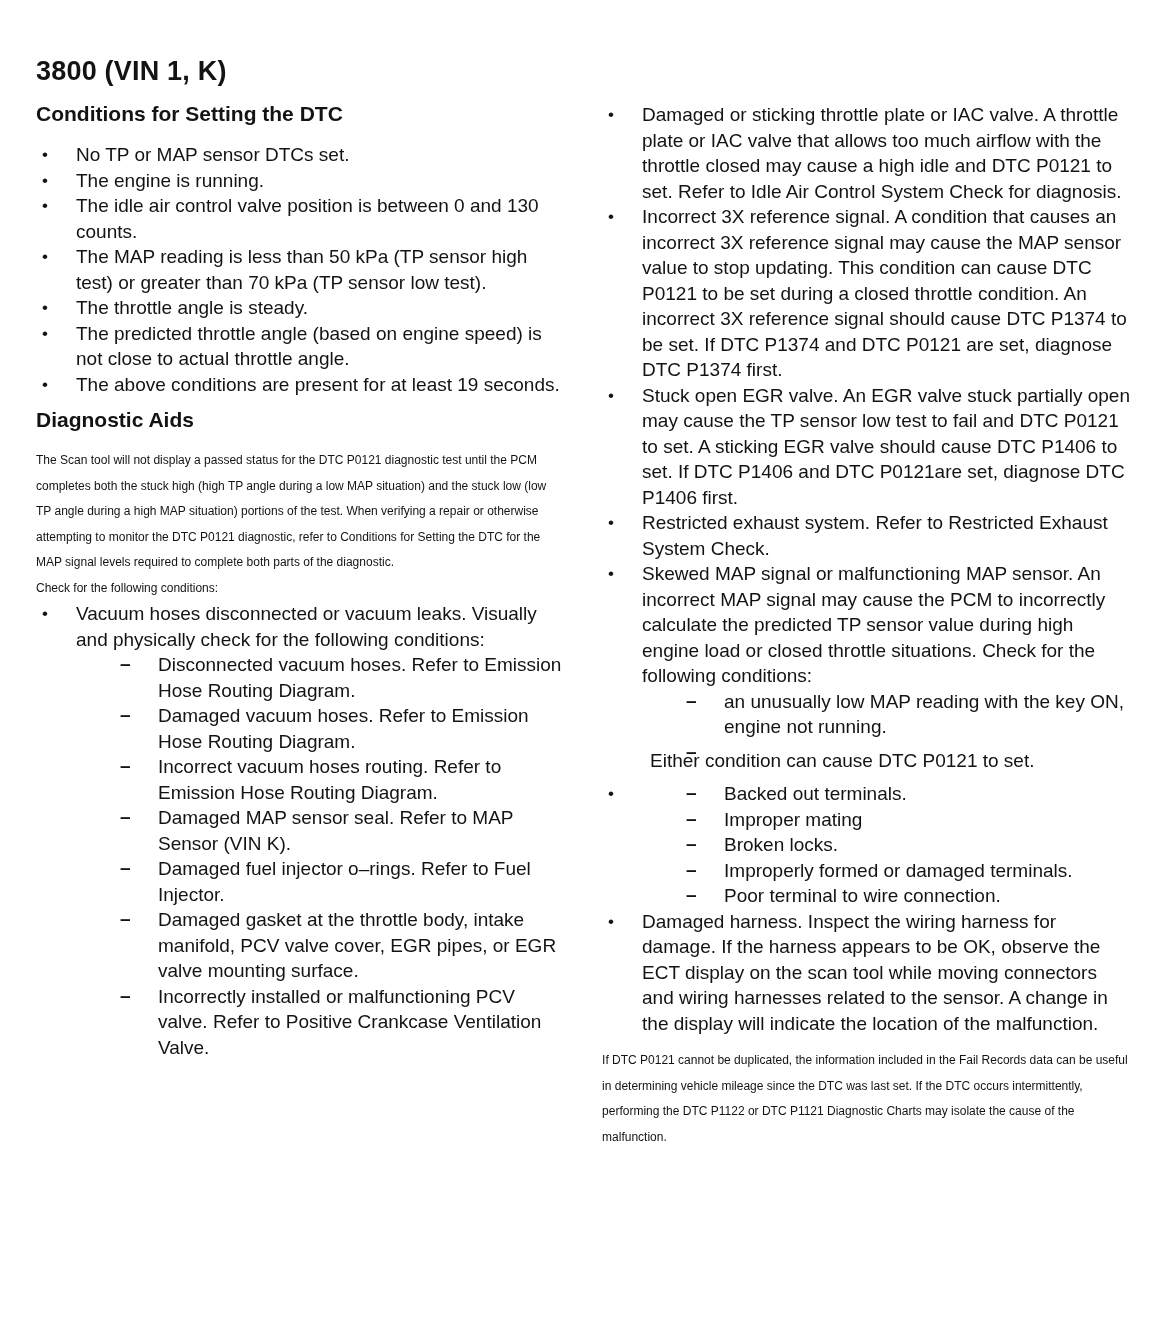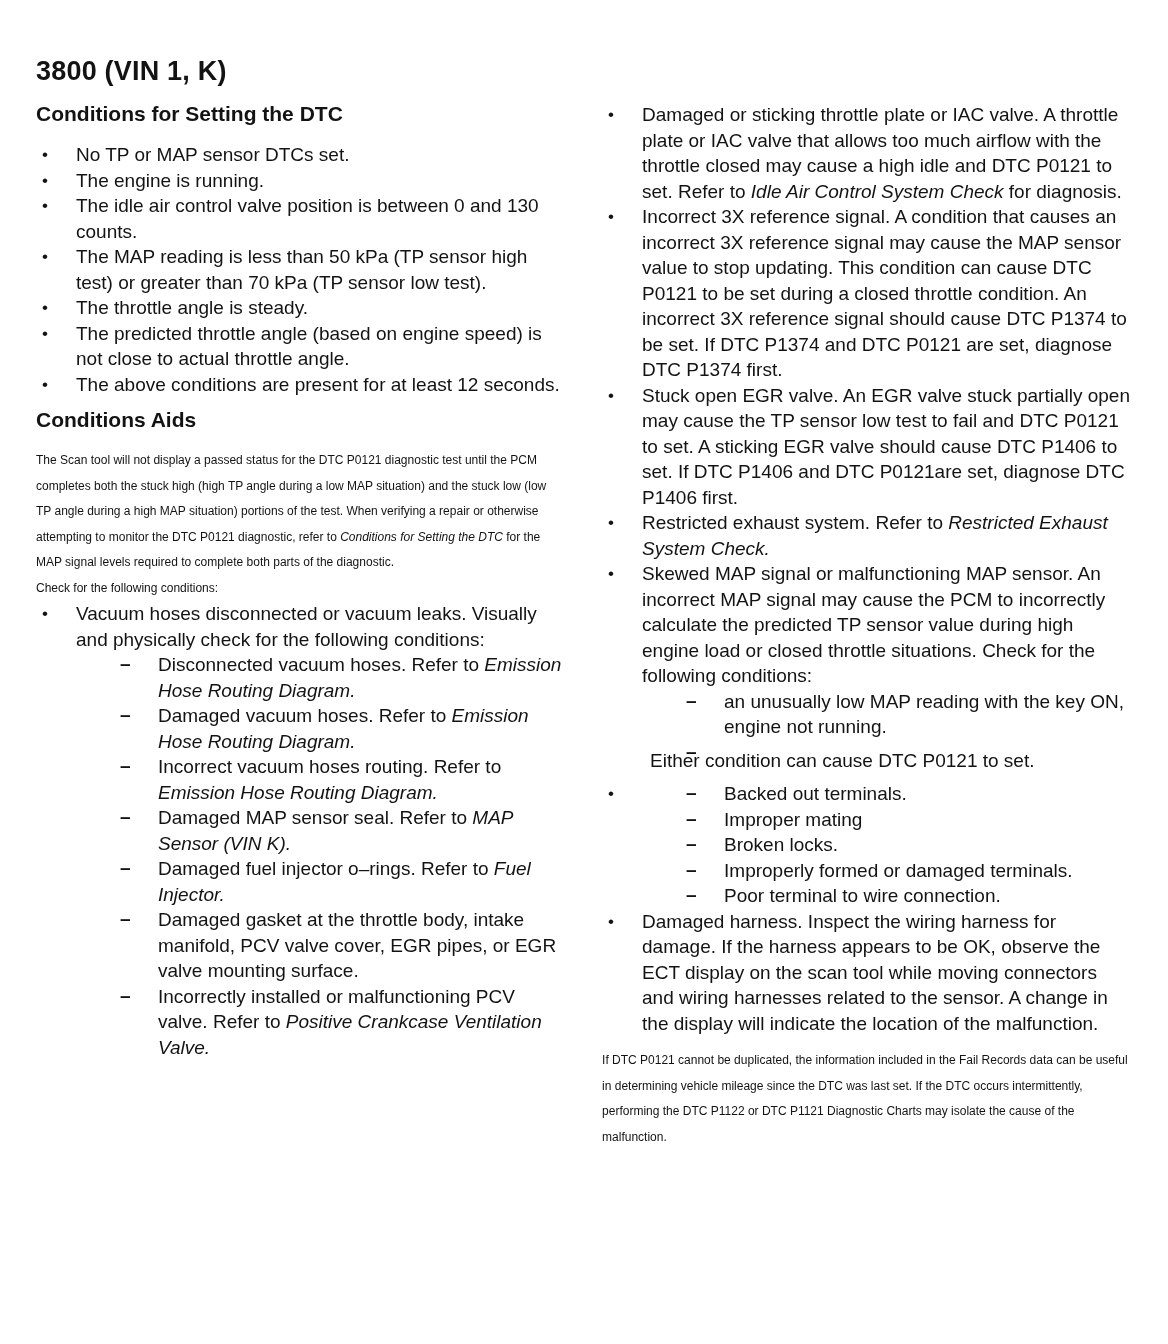--- a/index.html
+++ b/index.html
@@ -67,38 +67,38 @@
     left: 84px;
     top: -1px;
     font-weight: bold;
   }
   .cont {
     font-size: 19px;
     line-height: 25.5px;
     padding-left: 40px;
     margin: 8px;
   }
-  .it { font-style: italic; }
+  .it { }
 </style>
 </head>
 <body>
 
 <div class="page">
   <div class="cols">
     <div class="col col-left">
         <div class="title"><span>3800 (VIN 1, K)</span></div>
         <div class="heading"><span>Conditions for Setting the DTC</span></div>
         <div class="li bullet"><span class="marker">•</span><span><span>No TP or MAP sensor DTCs set.</span></span></div>
         <div class="li bullet"><span class="marker">•</span><span><span>The engine is running.</span></span></div>
         <div class="li bullet"><span class="marker">•</span><span><span>The idle air control valve position is between 0 and 130 counts.</span></span></div>
         <div class="li bullet"><span class="marker">•</span><span><span>The MAP reading is less than 50 kPa (TP sensor high test) or greater than 70 kPa (TP sensor low test).</span></span></div>
         <div class="li bullet"><span class="marker">•</span><span><span>The throttle angle is steady.</span></span></div>
         <div class="li bullet"><span class="marker">•</span><span><span>The predicted throttle angle (based on engine speed) is not close to actual throttle angle.</span></span></div>
-        <div class="li bullet"><span class="marker">•</span><span><span>The above conditions are present for at least 12 seconds.</span></span></div>
-        <div class="heading"><span>Conditions Aids</span></div>
+        <div class="li bullet"><span class="marker">•</span><span><span>The above conditions are present for at least 19 seconds.</span></span></div>
+        <div class="heading"><span>Diagnostic Aids</span></div>
         <div class="para"><span>The Scan tool will not display a passed status for the DTC P0121 diagnostic test until the PCM completes both the stuck high (high TP angle during a low MAP situation) and the stuck low (low TP angle during a high MAP situation) portions of the test. When verifying a repair or otherwise attempting to monitor the DTC P0121 diagnostic, refer to </span><span class="it">Conditions for Setting the DTC</span><span> for the MAP signal levels required to complete both parts of the diagnostic.</span></div>
         <div class="para"><span>Check for the following conditions:</span></div>
         <div class="li bullet"><span class="marker">•</span><span><span>Vacuum hoses disconnected or vacuum leaks. Visually and physically check for the following conditions:</span></span></div>
         <div class="li dash"><span class="marker">–</span><span><span>Disconnected vacuum hoses. Refer to </span><span class="it">Emission Hose Routing Diagram.</span></span></div>
         <div class="li dash"><span class="marker">–</span><span><span>Damaged vacuum hoses. Refer to </span><span class="it">Emission Hose Routing Diagram.</span></span></div>
         <div class="li dash"><span class="marker">–</span><span><span>Incorrect vacuum hoses routing. Refer to </span><span class="it">Emission Hose Routing Diagram.</span></span></div>
         <div class="li dash"><span class="marker">–</span><span><span>Damaged MAP sensor seal. Refer to </span><span class="it">MAP Sensor (VIN K).</span></span></div>
         <div class="li dash"><span class="marker">–</span><span><span>Damaged fuel injector o–rings. Refer to </span><span class="it">Fuel Injector.</span></span></div>
         <div class="li dash"><span class="marker">–</span><span><span>Damaged gasket at the throttle body, intake manifold, PCV valve cover, EGR pipes, or EGR valve mounting surface.</span></span></div>
         <div class="li dash"><span class="marker">–</span><span><span>Incorrectly installed or malfunctioning PCV valve. Refer to </span><span class="it">Positive Crankcase Ventilation Valve.</span></span></div>

